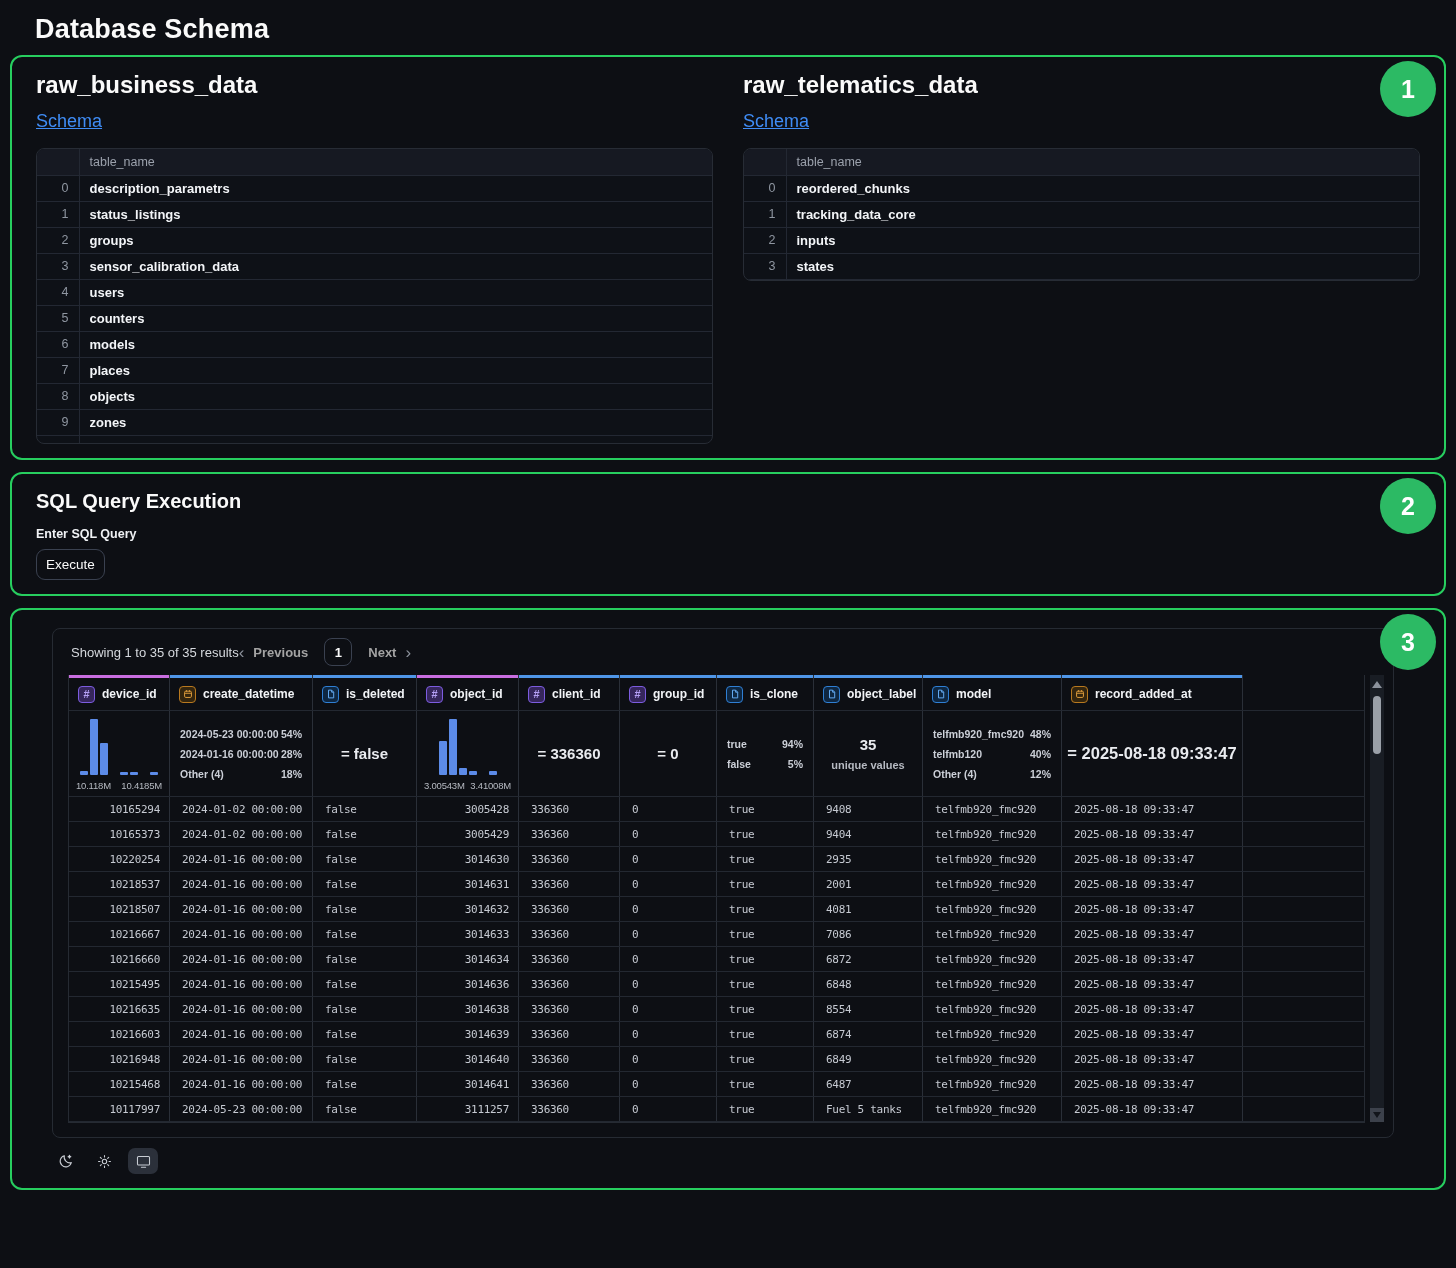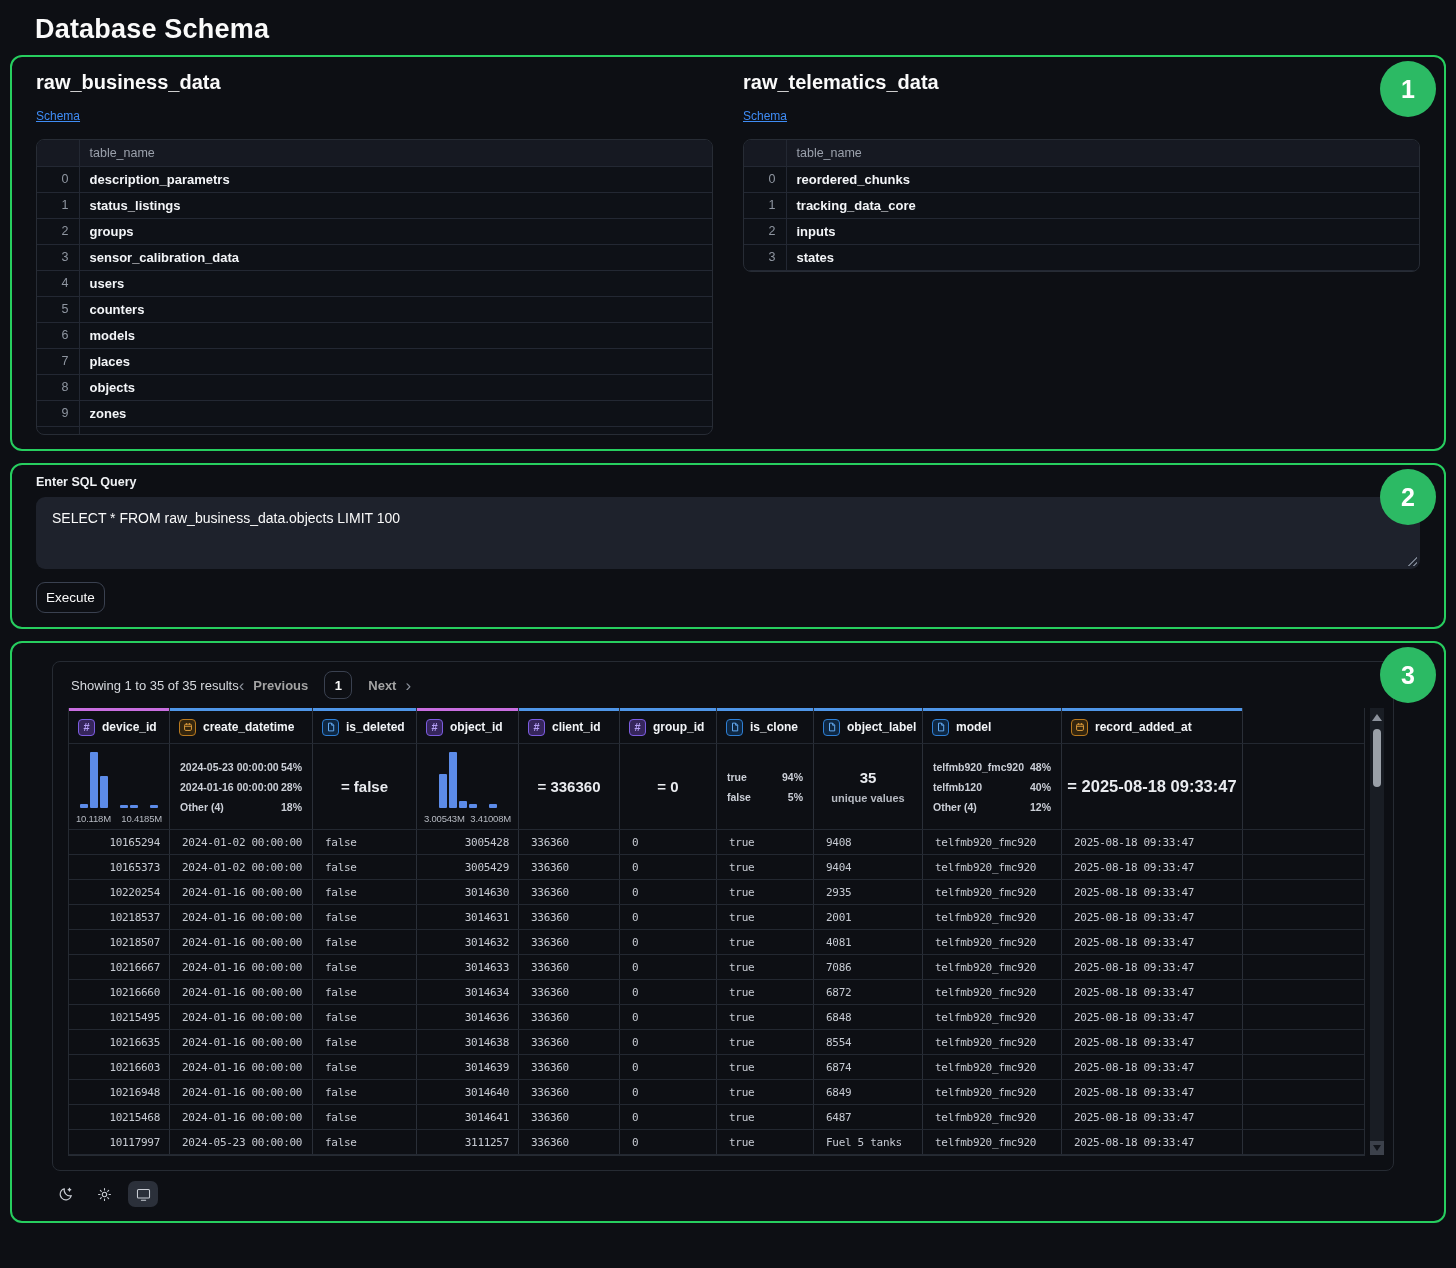--- a/index.html
+++ b/index.html
@@ -3,22 +3,22 @@
 <meta charset="utf-8">
 <style>
 *{box-sizing:border-box;margin:0;padding:0}
 html,body{width:1456px;height:1268px}
 body{background:#0D0F14;color:#FAFAFA;font-family:"Liberation Sans",sans-serif;overflow:hidden}
 h1{font-size:27px;font-weight:700;margin:14px 0 10px 35px;letter-spacing:.2px}
 .panel{position:relative;margin:0 10px 12px 10px;border:2px solid #27CE5F;border-radius:12px;padding:10px 24px 14px 24px;background:#0D0F14}
 .badge{position:absolute;top:4px;right:8px;width:56px;height:56px;border-radius:50%;background:#2CBA64;display:flex;align-items:center;justify-content:center;font-size:25px;font-weight:700;color:#fff;z-index:3}
 
 .schema-grid{display:grid;grid-template-columns:1fr 1fr;column-gap:30px}
-.schema-col h2{font-size:20px;font-weight:700;margin:4px 0 12px}
-.link{color:#3F8CF5;font-size:12px;text-decoration:underline;display:inline-block;margin-bottom:8px;cursor:pointer}
+.schema-col h2{font-size:24px;font-weight:700;margin:4px 0 12px}
+.link{color:#3F8CF5;font-size:18px;text-decoration:underline;display:inline-block;margin-bottom:8px;cursor:pointer}
 .tbl-wrap{border:1px solid #272C35;border-radius:8px;overflow:hidden;margin-top:8px;background:#0E1117}
 .clip{height:296px}
 table.schema-table{width:100%;border-collapse:collapse;font-size:13px;table-layout:fixed}
 .schema-table th,.schema-table td{height:26px;padding:0 10px;border-bottom:1px solid #232833;text-align:left;overflow:hidden;white-space:nowrap}
 .schema-table thead th{background:#161922;color:#9BA1AC;font-weight:400;font-size:12.5px}
 .schema-table .idx{width:42px;text-align:right;color:#8F96A1;border-right:1px solid #232833;font-size:12.5px;font-weight:400}
 .schema-table .val{font-weight:600;color:#F3F5F8}
 
 .q-title{font-size:20px;font-weight:700;margin:6px 0 14px}
 .field-label{font-size:12.5px;margin-bottom:8px;color:#F0F2F5;font-weight:600}
@@ -177,25 +177,22 @@
               </tr>
             </tbody>
         </table>
       </div>
     </div>
   </div>
 </section>
 
 <section class="panel">
   <div class="badge">2</div>
+  <h2 class="q-title">SQL Query Execution</h2>
   <div class="field-label">Enter SQL Query</div>
-  <div class="ta-wrap">
-    <textarea id="sql-input" spellcheck="false" style="">SELECT * FROM raw_business_data.objects LIMIT 100</textarea>
-    <div class="resize-handle"></div>
-  </div>
   <button class="btn">Execute</button>
 </section>
 
 <section class="panel">
   <div class="badge">3</div>
 
   <div class="results-panel">
     <div class="results-topbar">
       <span class="showing">Showing 1 to 35 of 35 results</span>
       <div class="pager">

